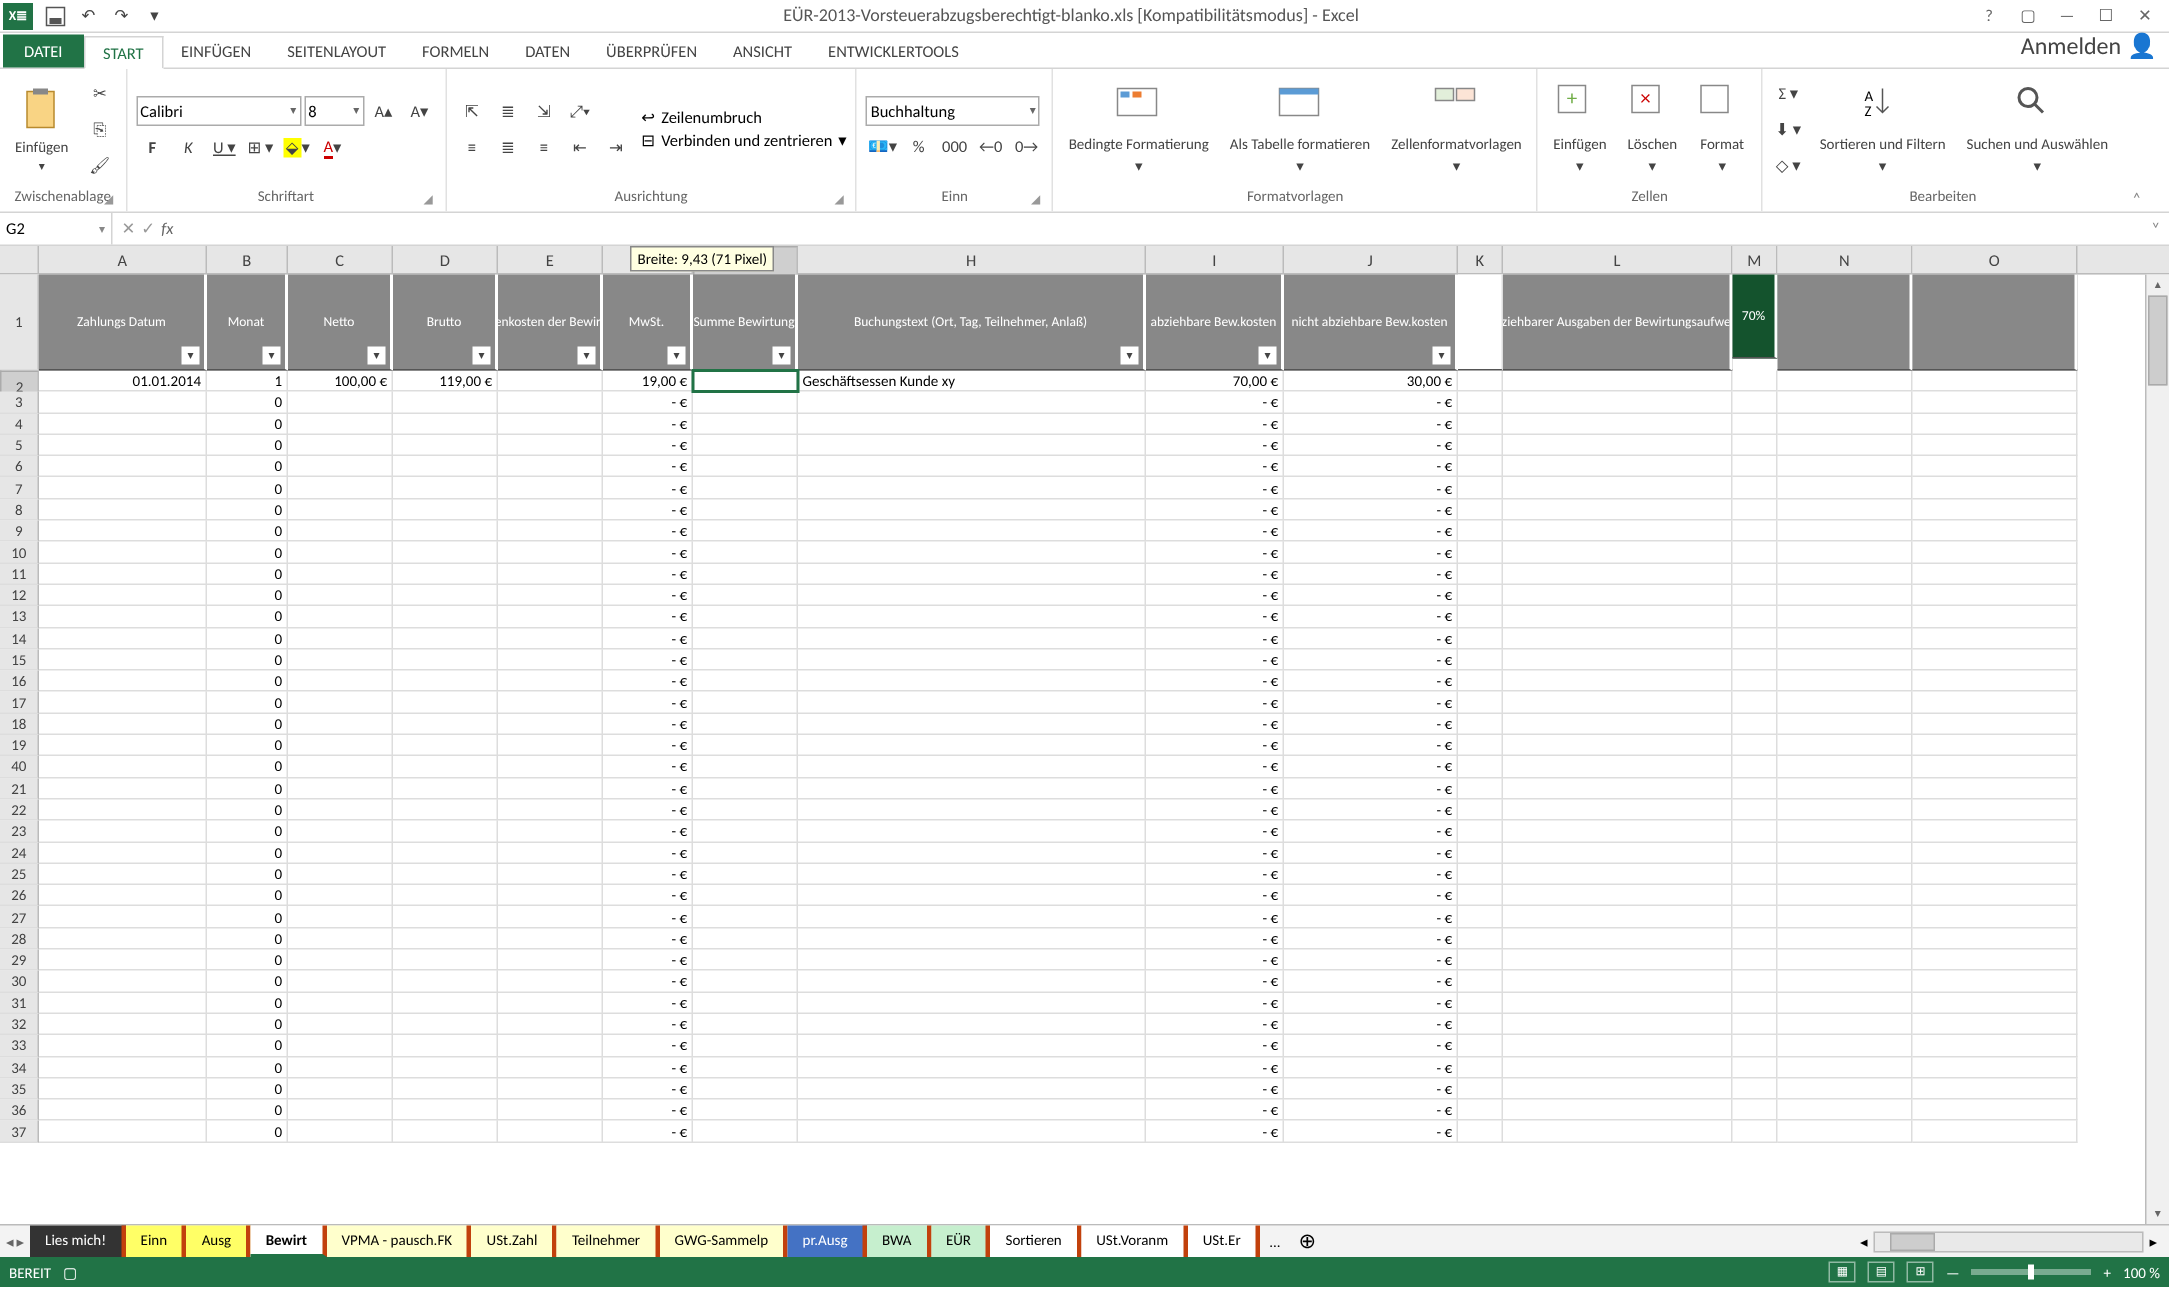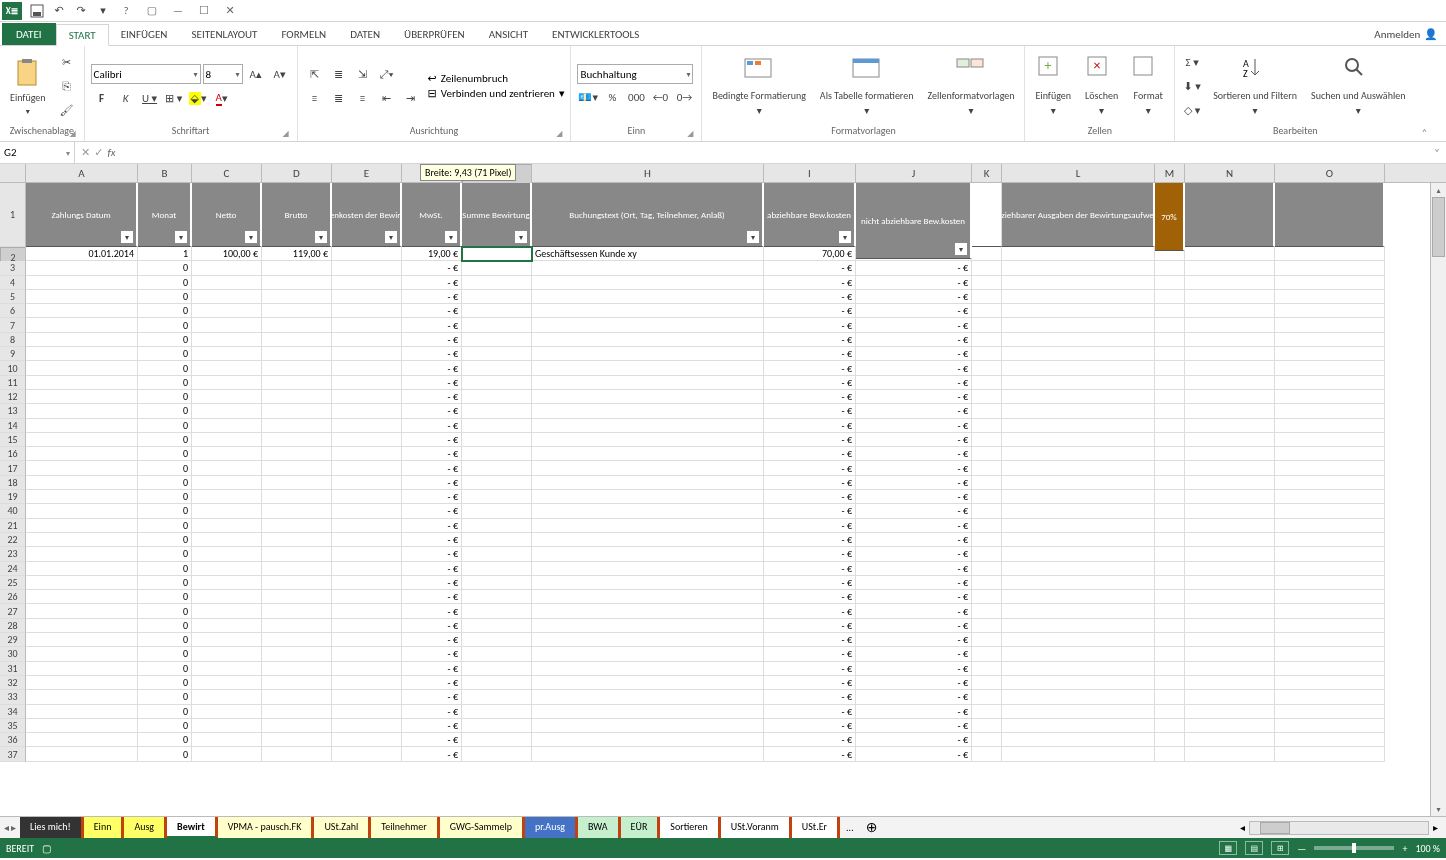--- a/index.html
+++ b/index.html
@@ -8,21 +8,21 @@
 .titlebar .qat{display:flex;align-items:center;gap:0;padding-left:2px}
 .qat .xl-icon{width:20px;height:18px;background:#217346;color:#fff;font-weight:bold;font-size:9px;display:flex;align-items:center;justify-content:center;margin-right:4px}
 .qat-btn{width:22px;height:20px;display:flex;align-items:center;justify-content:center;color:#444}
 .titlebar .title{flex:1;text-align:center;font-size:12px;color:#555}
 .titlebar .winbtns{display:flex;gap:2px;padding-right:4px}
 .winbtn{width:24px;height:18px;display:flex;align-items:center;justify-content:center;color:#666;font-size:11px}
 .tabsbar{height:24px;background:#fff;display:flex;align-items:flex-end;border-bottom:1px solid #d4d4d4;padding-left:2px}
 .file-tab{background:#217346;color:#fff;padding:4px 14px;font-size:11px;height:22px;display:flex;align-items:center}
 .rtab{padding:4px 12px;font-size:11px;color:#444;height:22px;display:flex;align-items:center;text-transform:uppercase}
 .rtab.active{border:1px solid #d4d4d4;border-bottom:1px solid #fff;background:#fff;margin-bottom:-1px;color:#217346}
-.anmelden{margin-left:auto;padding:4px 8px;font-size:11px;color:#444;display:flex;align-items:flex-end;gap:4px}
+.anmelden{margin-left:auto;padding:4px 8px;font-size:16px;color:#444;display:flex;align-items:flex-end;gap:4px}
 .ribbon{height:96px;background:#fff;border-bottom:1px solid #d4d4d4;display:flex;overflow:hidden}
 .rgroup{border-right:1px solid #e1e1e1;padding:2px 6px;display:flex;flex-direction:column;position:relative;height:100%}
 .rgroup-body{flex:1;display:flex;align-items:center;gap:6px}
 .rgroup-label{text-align:center;font-size:10px;color:#666;padding-bottom:2px;position:relative}
 .rgroup-label .dialog{position:absolute;right:2px;bottom:1px;font-size:8px;color:#999}
 .bigbtn{display:flex;flex-direction:column;align-items:center;justify-content:center;gap:2px;padding:2px 4px;font-size:10px;color:#444;text-align:center}
 .bigbtn .ico{width:32px;height:32px}
 .smallbtn{width:22px;height:22px;display:flex;align-items:center;justify-content:center;font-size:11px;color:#444}
 .fontbox{display:flex;flex-direction:column;gap:2px}
 .font-row{display:flex;align-items:center;gap:2px}
@@ -82,20 +82,21 @@
     <div class="qat-btn">
         <svg width="14" height="14">
           <rect x="1" y="1" width="12" height="12" fill="none" stroke="#555"></rect>
           <rect x="3" y="8" width="8" height="4" fill="#555"></rect>
         </svg>
       </div>
     <div class="qat-btn">↶</div>
     <div class="qat-btn">↷</div>
     <div class="qat-btn">▾</div>
   </div>
+  <div class="title">EÜR-2013-Vorsteuerabzugsberechtigt-blanko.xls  [Kompatibilitätsmodus] - Excel</div>
   <div class="winbtns">
     <div class="winbtn">?</div>
     <div class="winbtn">▢</div>
     <div class="winbtn">—</div>
     <div class="winbtn">☐</div>
     <div class="winbtn">✕</div>
   </div>
 </div>
 
 <div class="tabsbar">
@@ -309,24 +310,24 @@
           <div class="rn" style="height: 64px;">1</div>
           <div class="cell" style="width: 112px; height: 64px;">Zahlungs Datum<div class="flt">▾</div></div>
           <div class="cell" style="width: 54px; height: 64px;">Monat<div class="flt">▾</div></div>
           <div class="cell" style="width: 70px; height: 64px;">Netto<div class="flt">▾</div></div>
           <div class="cell" style="width: 70px; height: 64px;">Brutto<div class="flt">▾</div></div>
           <div class="cell" style="width: 70px; height: 64px;">Nebenkosten der Bewirtung<div class="flt">▾</div></div>
           <div class="cell" style="width: 60px; height: 64px;">MwSt.<div class="flt">▾</div></div>
           <div class="cell" style="width: 70px; height: 64px;">Summe Bewirtung<div class="flt">▾</div></div>
           <div class="cell" style="width: 232px; height: 64px;">Buchungstext (Ort, Tag, Teilnehmer, Anlaß)<div class="flt">▾</div></div>
           <div class="cell" style="width: 92px; height: 64px;">abziehbare Bew.kosten<div class="flt">▾</div></div>
-          <div class="cell" style="width: 116px; height: 76px;">nicht abziehbare Bew.kosten<div class="flt">▾</div></div>
+          <div class="cell" style="width: 116px; height: 64px;">nicht abziehbare Bew.kosten<div class="flt">▾</div></div>
           <div class="cell" style="width: 30px; height: 64px; background: rgb(255, 255, 255); border-right: 1px solid rgb(221, 221, 221);"></div>
           <div class="cell" style="width: 153px; height: 64px;">Anteil abziehbarer Ausgaben der Bewirtungsaufwendungen</div>
-          <div class="cell" style="width: 30px; height: 68px; background: #a16207;">70%</div>
+          <div class="cell" style="width: 30px; height: 56px; background: #14532d;">70%</div>
           <div class="cell" style="width: 90px; height: 64px; background: rgb(136, 136, 136);"></div>
           <div class="cell" style="width: 110px; height: 64px; background: rgb(136, 136, 136);"></div>
         </div>
         <div class="gr">
           <div class="rn sel">2</div>
           <div class="cell num" style="width: 112px;">01.01.2014</div>
           <div class="cell num" style="width: 54px;">1</div>
           <div class="cell num" style="width: 70px;">100,00 €</div>
           <div class="cell num" style="width: 70px;">119,00 €</div>
           <div class="cell" style="width: 70px;"></div>

